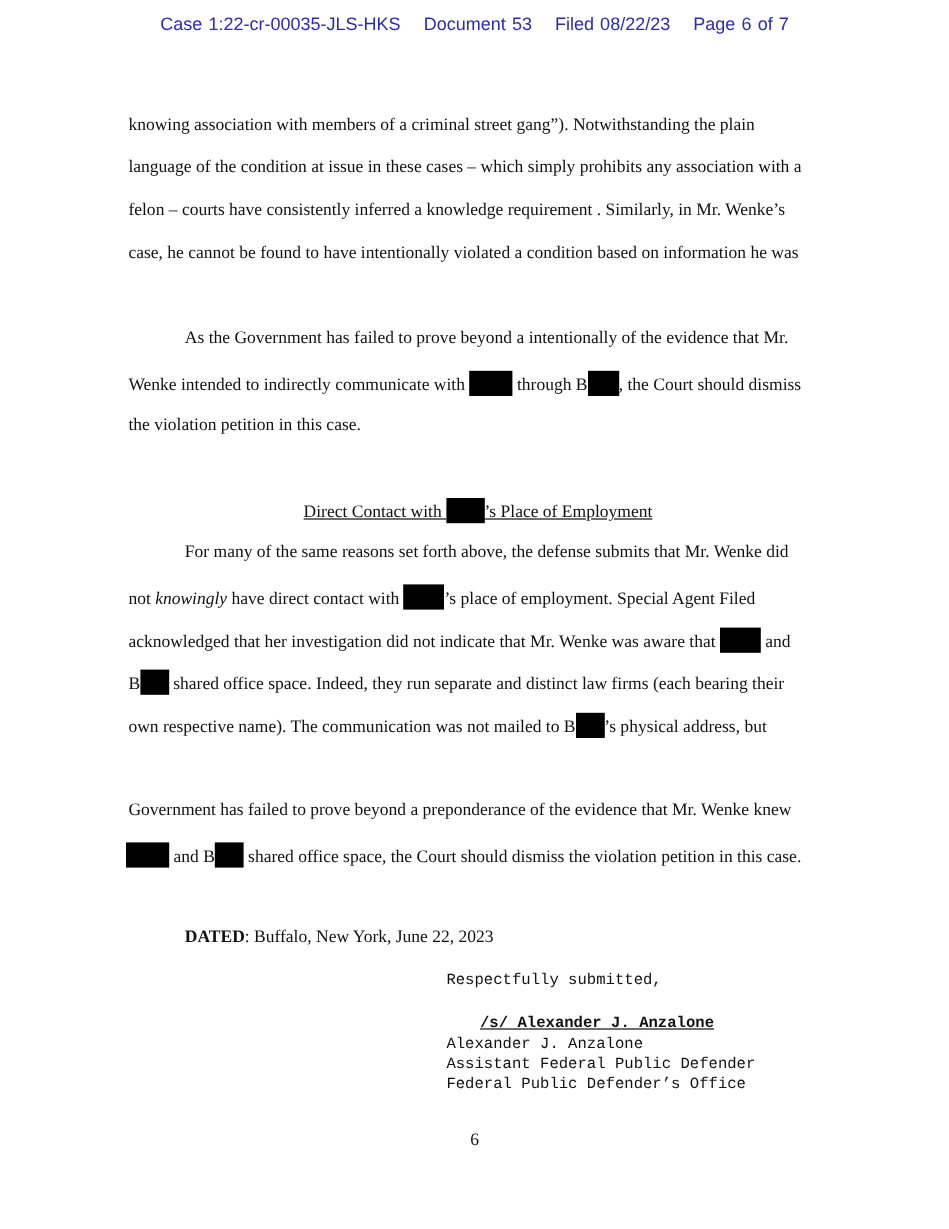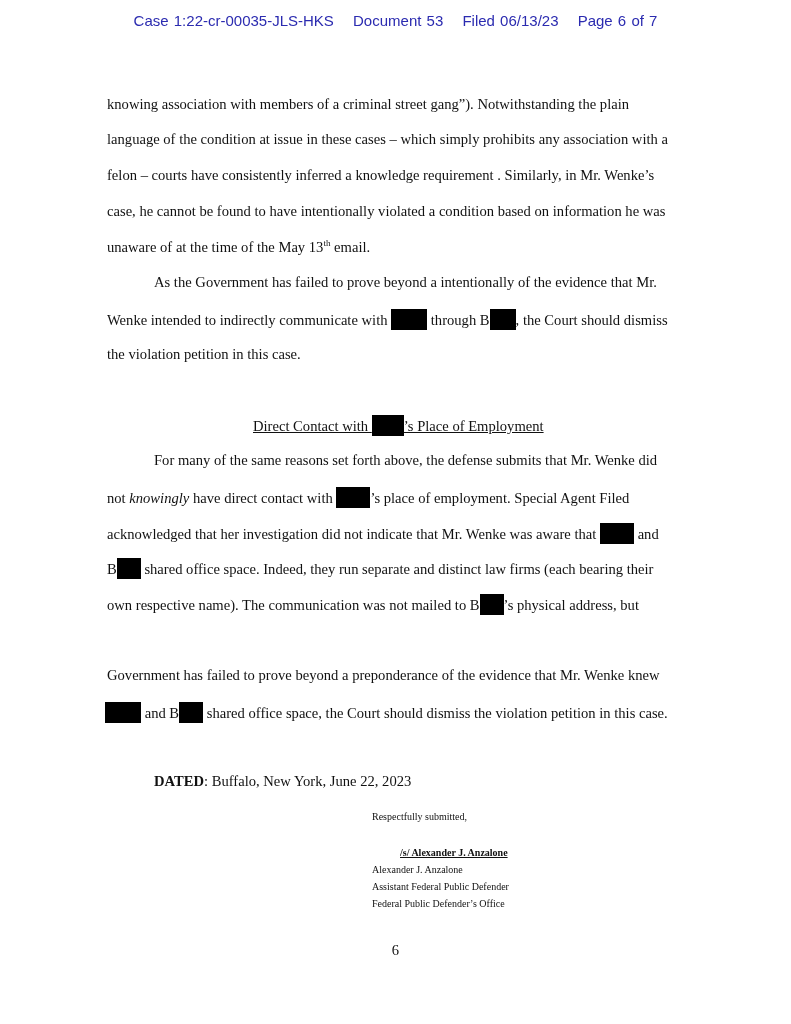--- a/index.html
+++ b/index.html
@@ -12,41 +12,40 @@
   }
   .header span { margin: 17px 7px; }
   .line {
     position: absolute; left: 93px;
     font-family: "Liberation Serif", serif; font-size: 14.6px; color: #111;
     white-space: nowrap; line-height: 18px; margin-left: 14px;
   }
   .redact { display: inline-block; background: #000; height: 21px; vertical-align: -5px; }
   .heading { text-decoration: underline; }
   sup { font-size: 9px; vertical-align: 6px; line-height: 0; }
-  .sig { position: absolute; left: 372px; font-family: Liberation Serif, serif; font-size: 10px; color: #111; line-height: 17px; white-space: nowrap; }
+  .sig { position: absolute; left: 372px; font-family: Liberation Mono, monospace; font-size: 13px; color: #111; line-height: 17px; white-space: nowrap; }
   .sig-name { font-weight: bold; text-decoration: underline; margin-left: 28px; }
   .pagenum { position: absolute; top: 942px; left: 0; width: 791px; text-align: center; font-family: "Liberation Serif", serif; font-size: 14.6px; color: #111; }
 </style>
 </head>
 <body>
 
 <div class="page">
 
   <div class="header">
     <span>Case 1:22-cr-00035-JLS-HKS</span>
     <span>Document 53</span>
-    <span>Filed 06/13/23</span>
+    <span>Filed 08/22/23</span>
     <span>Page 6 of 7</span>
   </div>
 
   <div class="line" style="top:95px">knowing association with members of a criminal street gang”).  Notwithstanding the plain</div>
   <div class="line" style="top:130px">language of the condition at issue in these cases – which simply prohibits any association with a</div>
   <div class="line" style="top:166px">felon – courts have consistently inferred a knowledge requirement .  Similarly, in Mr. Wenke’s</div>
   <div class="line" style="top:202px">case, he cannot be found to have intentionally violated a condition based on information he was</div>
-  <div class="line" style="top:238px"><span>unaware of at the time of the May 13</span><sup>th</sup><span> email.</span></div>
 
   <div class="line" style="top:273px; left:140px">As the Government has failed to prove beyond a intentionally of the evidence that Mr.</div>
   <div class="line" style="top:309px"><span>Wenke intended to indirectly communicate with </span><span class="redact" style="width:36px"></span><span> through B</span><span class="redact" style="width:26px"></span><span>, the Court should dismiss</span></div>
   <div class="line" style="top:345px">the violation petition in this case.</div>
 
   <div class="line heading" style="top:415px; left:239px"><span>Direct Contact with </span><span class="redact" style="width:32px"></span><span>’s Place of Employment</span></div>
 
   <div class="line" style="top:451px; left:140px">For many of the same reasons set forth above, the defense submits that Mr. Wenke did</div>
   <div class="line" style="top:487px"><span>not </span><em>knowingly</em><span> have direct contact with </span><span class="redact" style="width:34px"></span><span>’s place of employment.  Special Agent Filed</span></div>
   <div class="line" style="top:523px"><span>acknowledged that her investigation did not indicate that Mr. Wenke was aware that </span><span class="redact" style="width:34px"></span><span> and</span></div>

